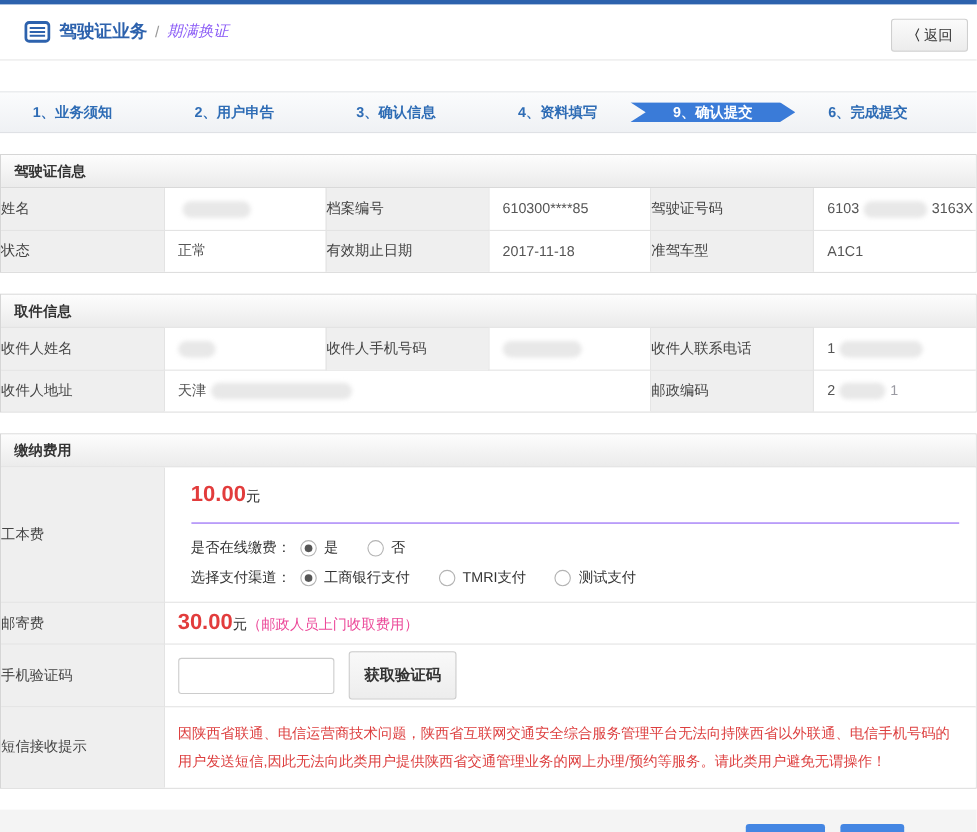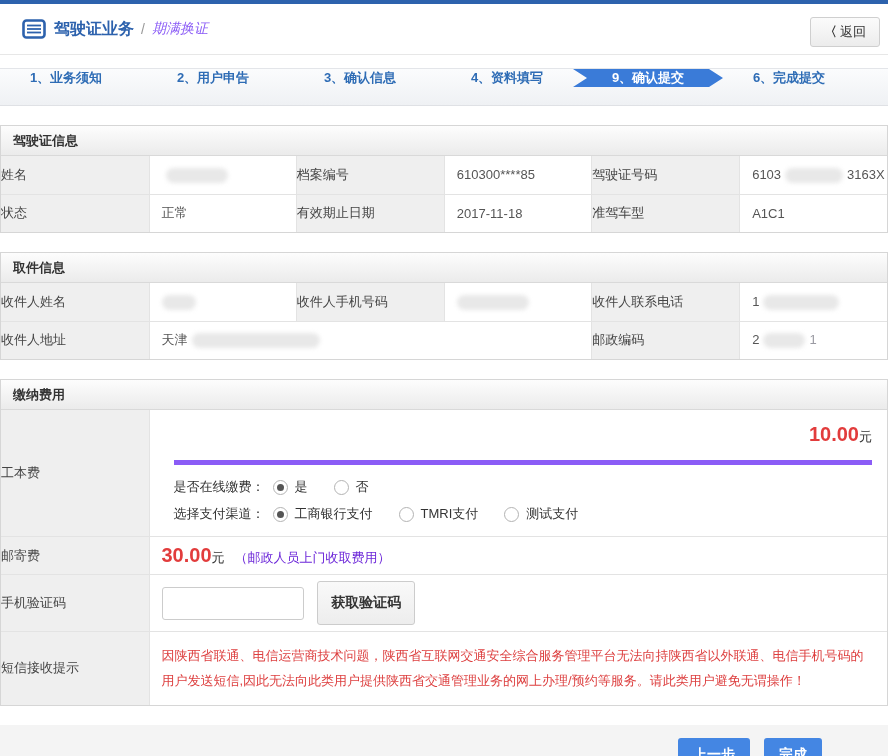--- a/index.html
+++ b/index.html
@@ -21,21 +21,21 @@
   .back-btn {
     position:absolute; right:8px; top:13px;
     background:linear-gradient(#fbfbfb,#ececec);
     border:1px solid #cfcfcf; border-radius:3px;
     padding:5px 13px; font-size:13px; color:#333; cursor:pointer;
     font-family:inherit;
   }
   .back-btn .chev { font-weight:bold; margin-right:3px; }
   
   .steps {
-    margin-top:13px; height:38px; display:flex; align-items:flex-start;
+    margin-top:28px; height:38px; display:flex; align-items:center;
     background:linear-gradient(#fbfcfd,#eff1f4);
     border-top:1px solid #e3e5e9; border-bottom:1px solid #dfe1e5;
   }
   .step {
     width:132px; display:flex; align-items:center; justify-content:center;
     color:#2e6cb5; font-weight:bold; font-size:13px;
   }
   .step-sep { width:15px; position:relative; overflow:hidden; }
   .step-sep::before {
     content:''; position:absolute; top:50%; left:-14px;
@@ -71,23 +71,23 @@
   td.val { background:#fff; padding-left:12px; color:#555; }
   .redact {
     display:inline-block; height:15px; border-radius:8px;
     background:#e8e8e8; filter:blur(2px); vertical-align:middle;
     margin:0 4px;
   }
   .faint { color:#9a9aa2; }
   
   .fee-amount { font-size:20px; font-weight:bold; color:#e23c3c; }
   .fee-unit { font-size:13px; color:#333; font-weight:normal; }
-  .fee-note { color:#6d28d9; font-size:13px; margin-left:10px;text-align:center; }
+  .fee-note { color:#ec4899; font-size:13px; margin-left:0;text-align:center; }
   .fee-block { padding:13px 15px 13px 12px; }
-  .fee-top { padding-bottom:14px; border-bottom:5px solid #8b5cf6; margin-bottom:13px;text-align:right; }
+  .fee-top { padding-bottom:14px; border-bottom:1px solid #8b5cf6; margin-bottom:13px; }
   .pay-row { display:flex; align-items:center; margin-top:9px; color:#333; }
   .pay-row .q { margin-right:8px; }
   .radio { display:inline-flex; align-items:center; margin-right:26px; cursor:pointer; }
   .radio .circ {
     width:15px; height:15px; border-radius:50%;
     border:1px solid #b3b3b3; background:#fff; margin-right:7px;
     position:relative; flex:0 0 auto;
   }
   .radio.checked .circ::after {
     content:''; position:absolute; left:3px; top:3px;

